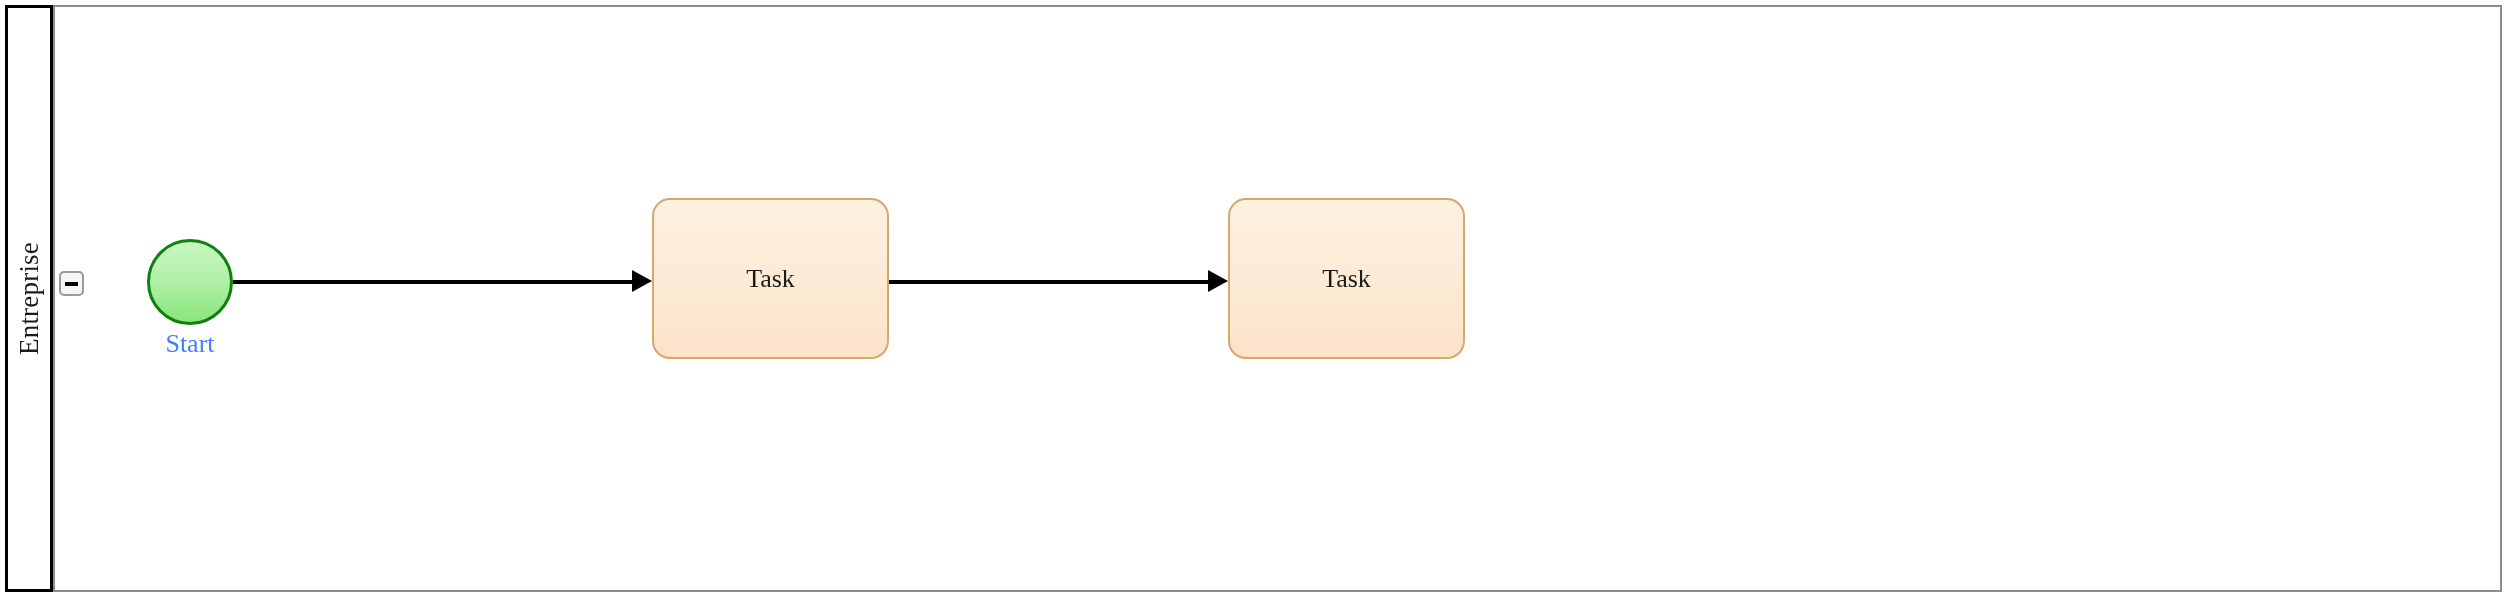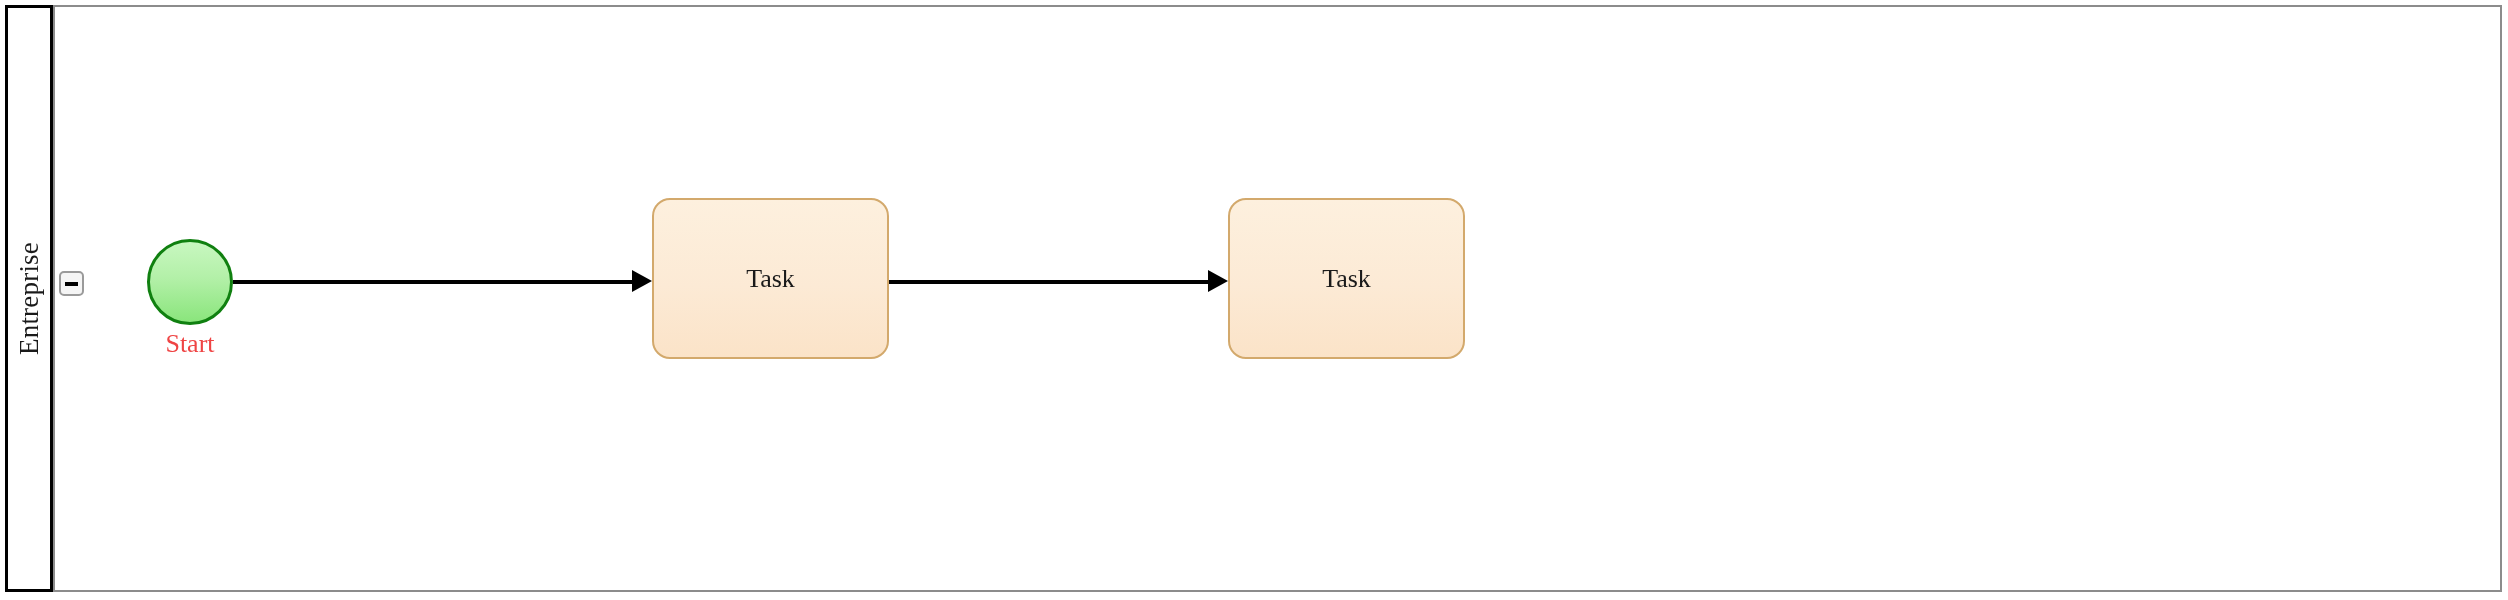--- a/index.html
+++ b/index.html
@@ -105,21 +105,21 @@
     cursor: pointer;
   }
 
   .start-label {
     position: absolute;
     left: 110px;
     top: 329px;
     width: 160px;
     text-align: center;
     font-size: 26px;
-    color: #ef4444;
+    color: #3b82f6;
     font-family: "Liberation Serif", "DejaVu Serif", serif;
   }
 
   
   .task {
     position: absolute;
     box-sizing: border-box;
     border: 2px solid #d3a96c;
     border-radius: 18px;
     background: linear-gradient(to bottom, #fdf0de 0%, #fcead5 55%, #fbe3c8 100%);

